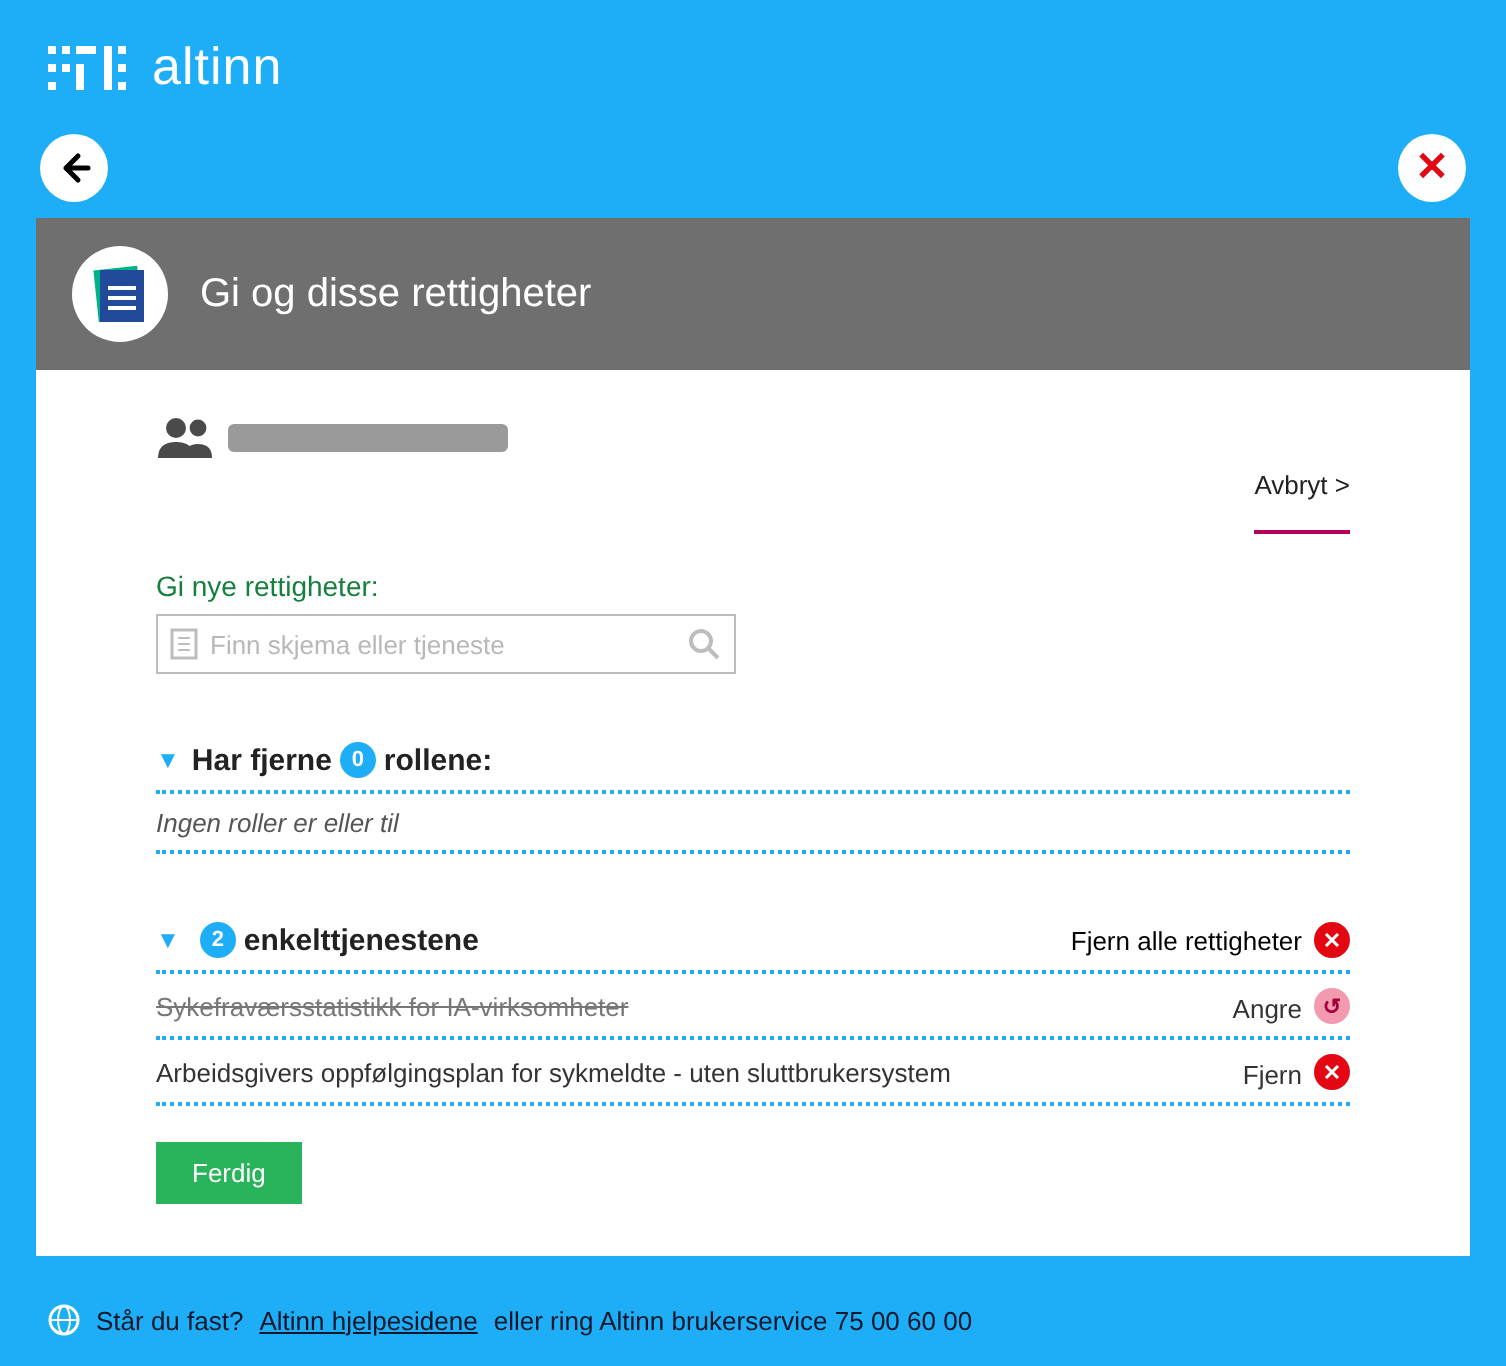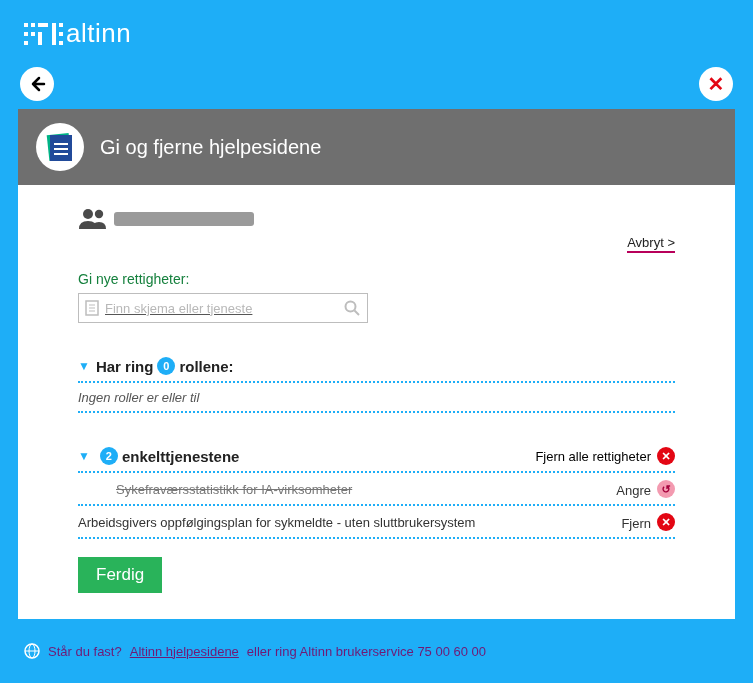--- a/index.html
+++ b/index.html
@@ -8,21 +8,21 @@
     background: #1eaef7;
     width: 753px;
     height: 683px;
     overflow: hidden;
   }
   .topbar {
     padding: 18px 24px 10px 24px;
     display: flex;
     align-items: center;
   }
-  .brand-logo { display:flex; align-items:center; }
+  .brand-logo { display:flex; align-items:center; gap:10px; }
   .brand-text { color:#fff; font-size:26px; font-weight:400; letter-spacing:0.5px; }
   .nav-row {
     display:flex; justify-content:space-between; align-items:center;
     padding: 8px 20px 8px 20px;
   }
   .circle-btn {
     width:34px; height:34px; border-radius:50%; background:#fff;
     display:flex; align-items:center; justify-content:center;
     cursor:pointer;
   }
@@ -56,31 +56,30 @@
     content:""; position:absolute; left:4px; right:4px; height:2px; background:#fff;
   }
   .doc-front::before { top:8px; }
   .doc-front::after { top:13px; box-shadow: 0 5px 0 #fff; }
   .panel-title { color:#fff; font-size:20px; font-weight:400; }
   .panel-body { padding: 22px 60px 26px 60px; }
   .user-row { display:flex; align-items:center; gap:4px; margin-bottom:6px;}
   .people-icon { color:#4a4a4a; font-size:28px; line-height:1;}
   .redact { background:#9a9a9a; height:14px; width:140px; border-radius:3px; display:inline-block;}
   .abort-row { display:flex; justify-content:flex-end; margin-top:-2px; margin-bottom:18px;}
-  .abort-link { color:#222; font-size:13px; border-bottom:2px solid #b8005a; padding-bottom:1px; cursor:pointer;}
+  .abort-link { color:#222; font-size:13px; border-bottom:2px solid #b8005a; padding-bottom:15px; cursor:pointer;}
   .section-label { color:#15803d; font-size:14px; margin-bottom:6px;}
   .search-box {
     display:flex; align-items:center; border:1px solid #bdbdbd;
     width:290px; height:30px; padding:0 6px;
   }
   .search-doc-icon { color:#bdbdbd; font-size:14px; margin-right:6px;}
   .search-input {
     flex:1; border:none; outline:none; font-size:13px; color:#555;
     background:transparent;
-    text-decoration:underline;
   }
   .search-input::placeholder { color:#b8b8b8; }
   .search-mag { color:#bdbdbd; cursor:pointer; }
   .collapsible-header {
     display:flex; align-items:center; font-size:15px; font-weight:700;
     color:#222; margin-top:34px; cursor:pointer;
   }
   .tri { color:#1eaef7; font-size:12px; margin-right:6px;}
   .count-badge {
     display:inline-flex; align-items:center; justify-content:center;
@@ -89,37 +88,37 @@
   }
   .dotted-sep {
     border:none; border-top:2px dotted #1eaef7; margin-top:6px;
   }
   .row {
     display:flex; justify-content:space-between; align-items:center;
     font-size:13px; color:#333; padding:7px 0 6px 0;
     border-bottom:2px dotted #1eaef7;
   }
   .row.italic { font-style:italic; color:#555;}
-  .row.struck .row-label { text-decoration:line-through; color:#777;margin-left:38px;}
+  .row.struck .row-label { text-decoration:line-through; color:#777;}
   .row-header { display:flex; justify-content:space-between; align-items:center; margin-top:34px;}
   .row-header-right { display:flex; align-items:center; gap:6px; font-size:13px; cursor:pointer;}
   .action-btn {
     display:inline-flex; align-items:center; justify-content:center;
     width:18px; height:18px; border-radius:50%; color:#fff; font-size:11px;
     font-weight:700;
   }
   .btn-red { background:#e30613; }
   .btn-pink { background:#f39ab0; color:#a4003b;}
   .row-right { display:flex; align-items:flex-end; gap:6px; cursor:pointer; font-size:13px;}
   .done-btn {
     background:#29b35a; color:#fff; border:none; padding:8px 18px;
-    font-size:17px; margin-top:18px; cursor:pointer;
+    font-size:13px; margin-top:18px; cursor:pointer;
   }
   .footer {
-    display:flex; align-items:center; gap:8px; color:#701a75;
+    display:flex; align-items:center; gap:8px; color:#0f172a;
     padding: 8px 24px 0 24px; font-size:13px;text-align:center;
   }
   .footer-link { text-decoration:underline; cursor:pointer;}
 </style>
 </head>
 <body>
 
 <div class="topbar">
   <div class="brand-logo">
     <svg width="42" height="22" viewBox="0 0 42 22">
@@ -153,21 +152,21 @@
 </div>
 
 <div class="panel">
   <div class="panel-header">
     <div class="header-icon-circle">
       <div class="doc-icon">
         <div class="doc-back"></div>
           <div class="doc-front"></div>
       </div>
     </div>
-    <div class="panel-title">Gi og fjerne hjelpesidene</div>
+    <div class="panel-title">Gi og disse rettigheter</div>
   </div>
 
   <div class="panel-body">
 
     <div class="user-row">
       <svg class="people-icon" width="32" height="24" viewBox="0 0 32 24">
         <g fill="#4a4a4a">
           <circle cx="10" cy="7" r="5"></circle>
             <path d="M1 22 Q1 14 10 14 Q19 14 19 22 Z"></path>
           <circle cx="21" cy="7" r="4.2"></circle>
@@ -192,21 +191,21 @@
       <input class="search-input" placeholder="Finn skjema eller tjeneste" style="">
       <svg class="search-mag" width="18" height="18" viewBox="0 0 18 18">
           <circle cx="7.5" cy="7.5" r="5" fill="none" stroke="#bdbdbd" stroke-width="2"></circle>
           <line x1="11.5" y1="11.5" x2="16" y2="16" stroke="#bdbdbd" stroke-width="2"></line>
         </svg>
     </div>
 
     
     <div class="collapsible-header">
       <span class="tri">▼</span>
-      <span>Har ring</span>
+      <span>Har fjerne</span>
       <span class="count-badge">0</span>
       <span>rollene:</span>
     </div>
     <hr class="dotted-sep">
     <div class="row italic">
       <span>Ingen roller er eller til</span>
     </div>
 
     
     <div class="row-header">

